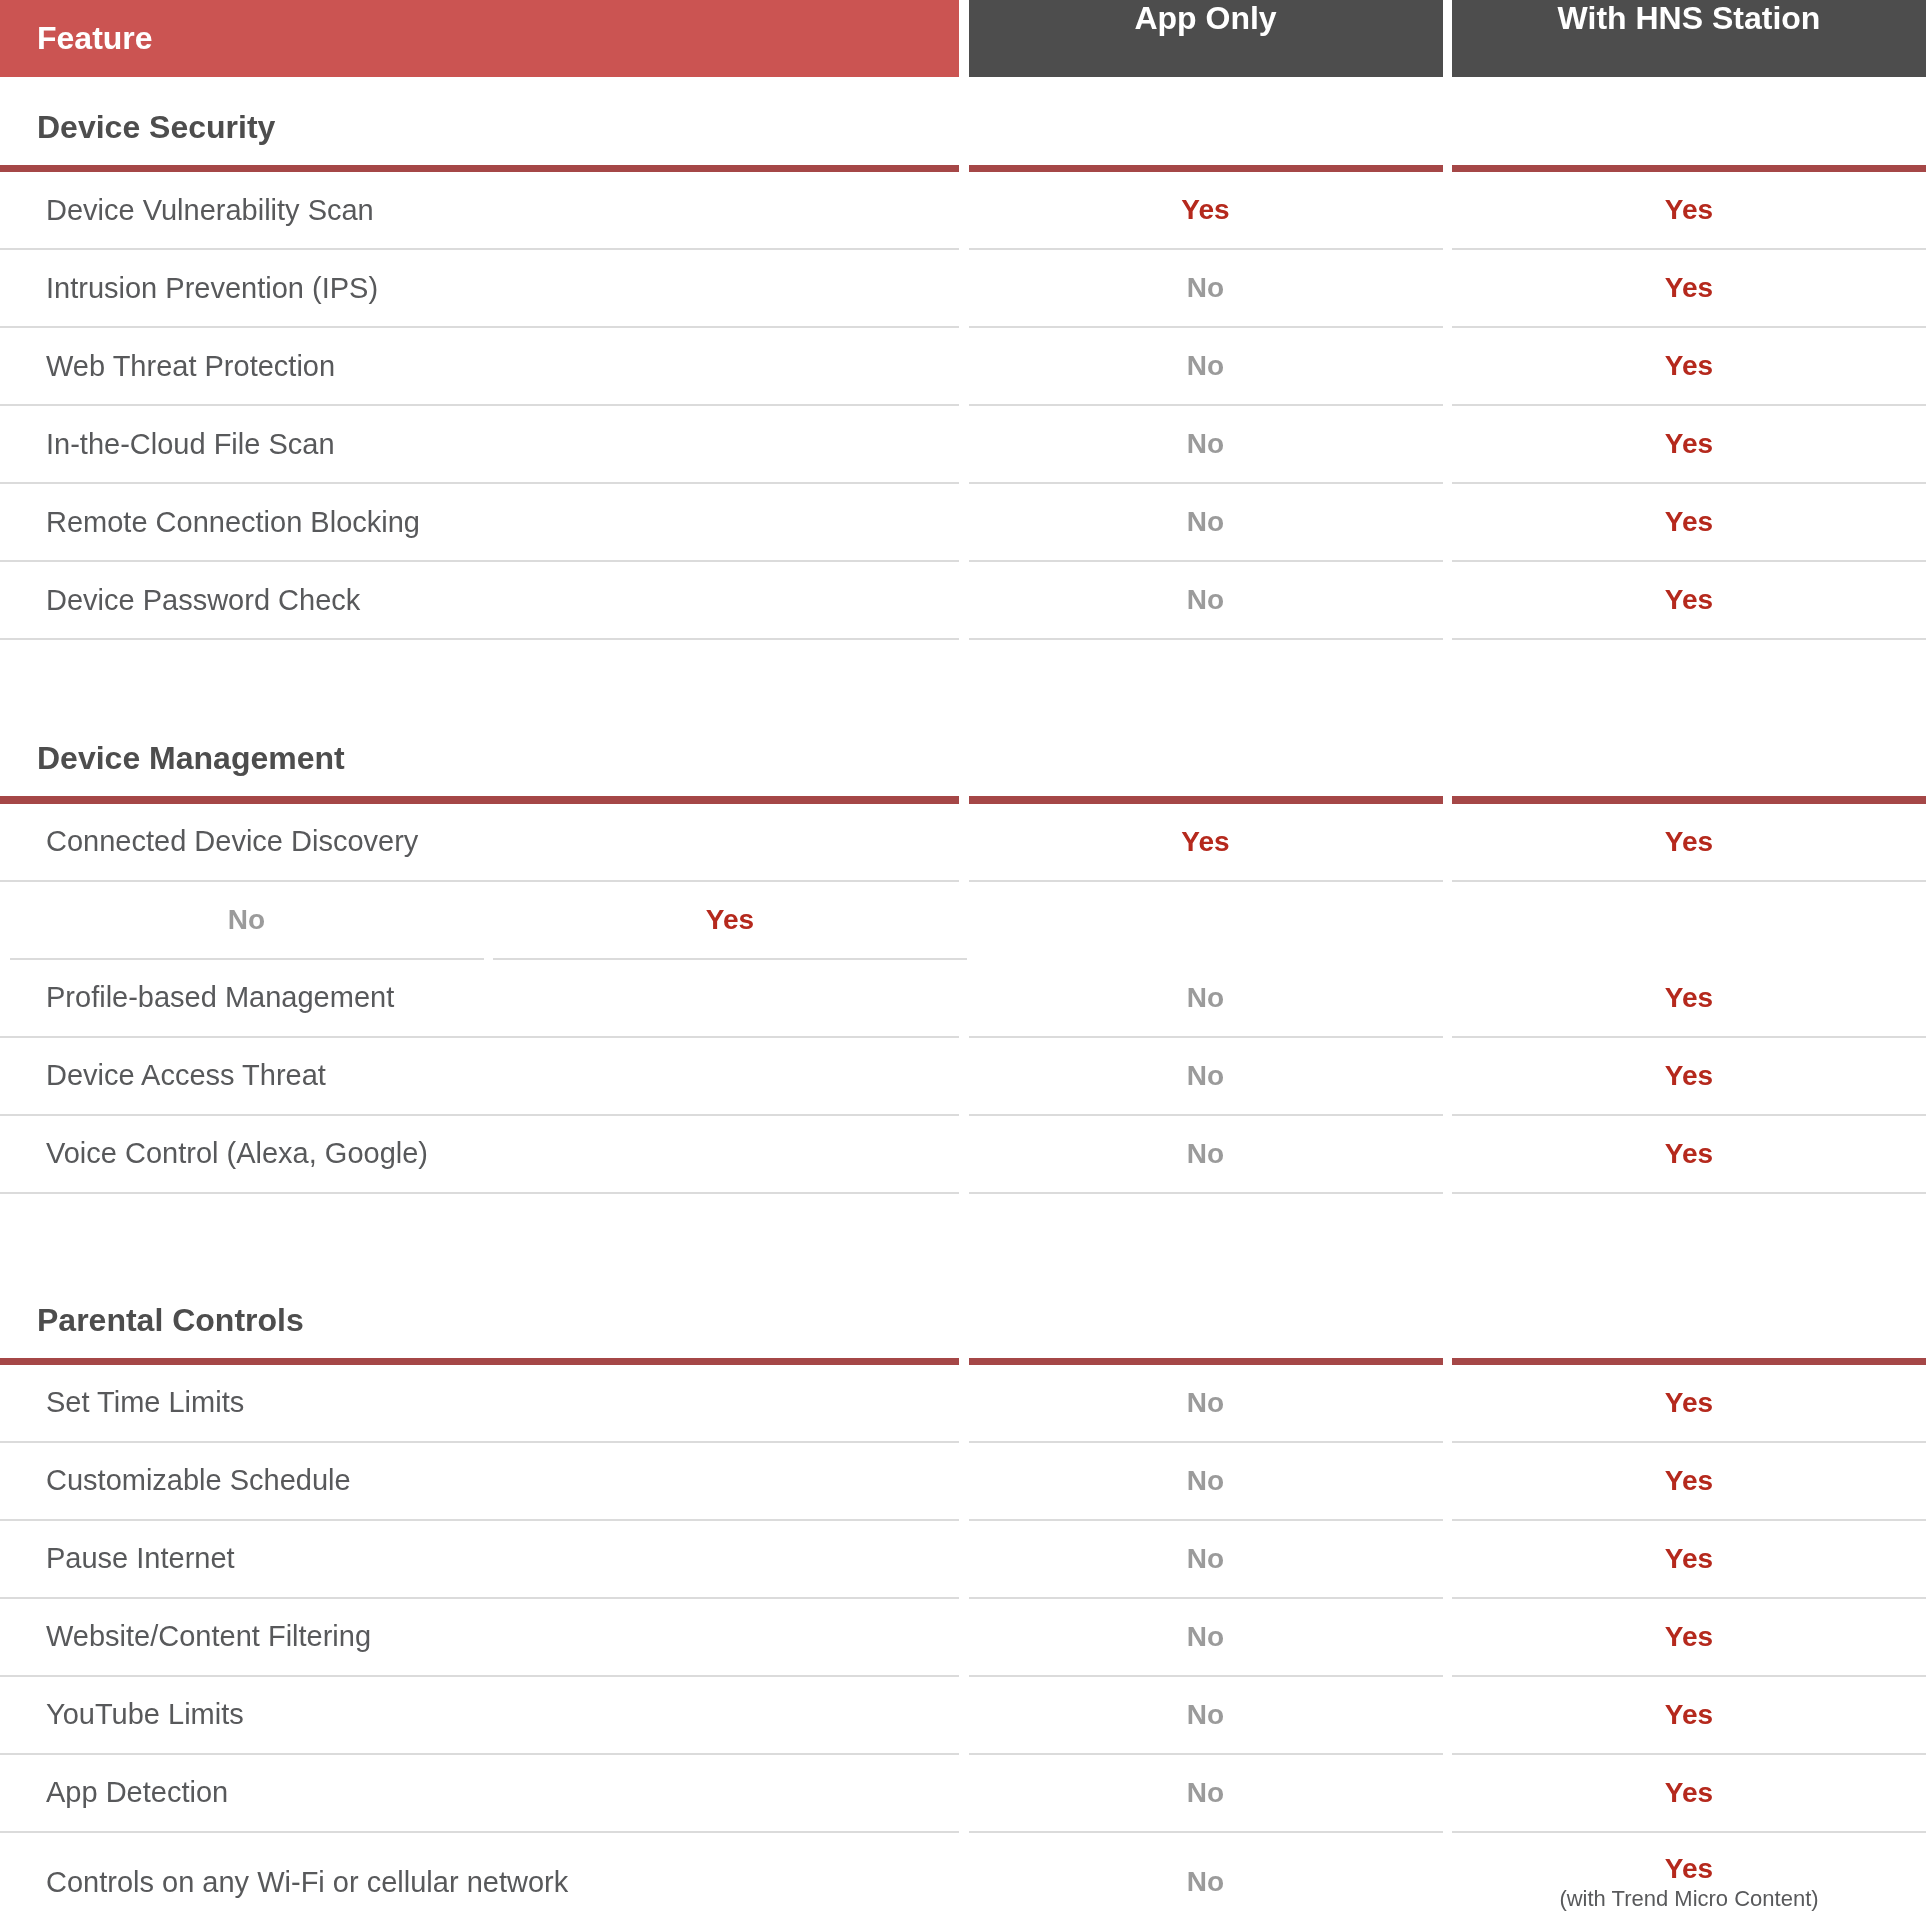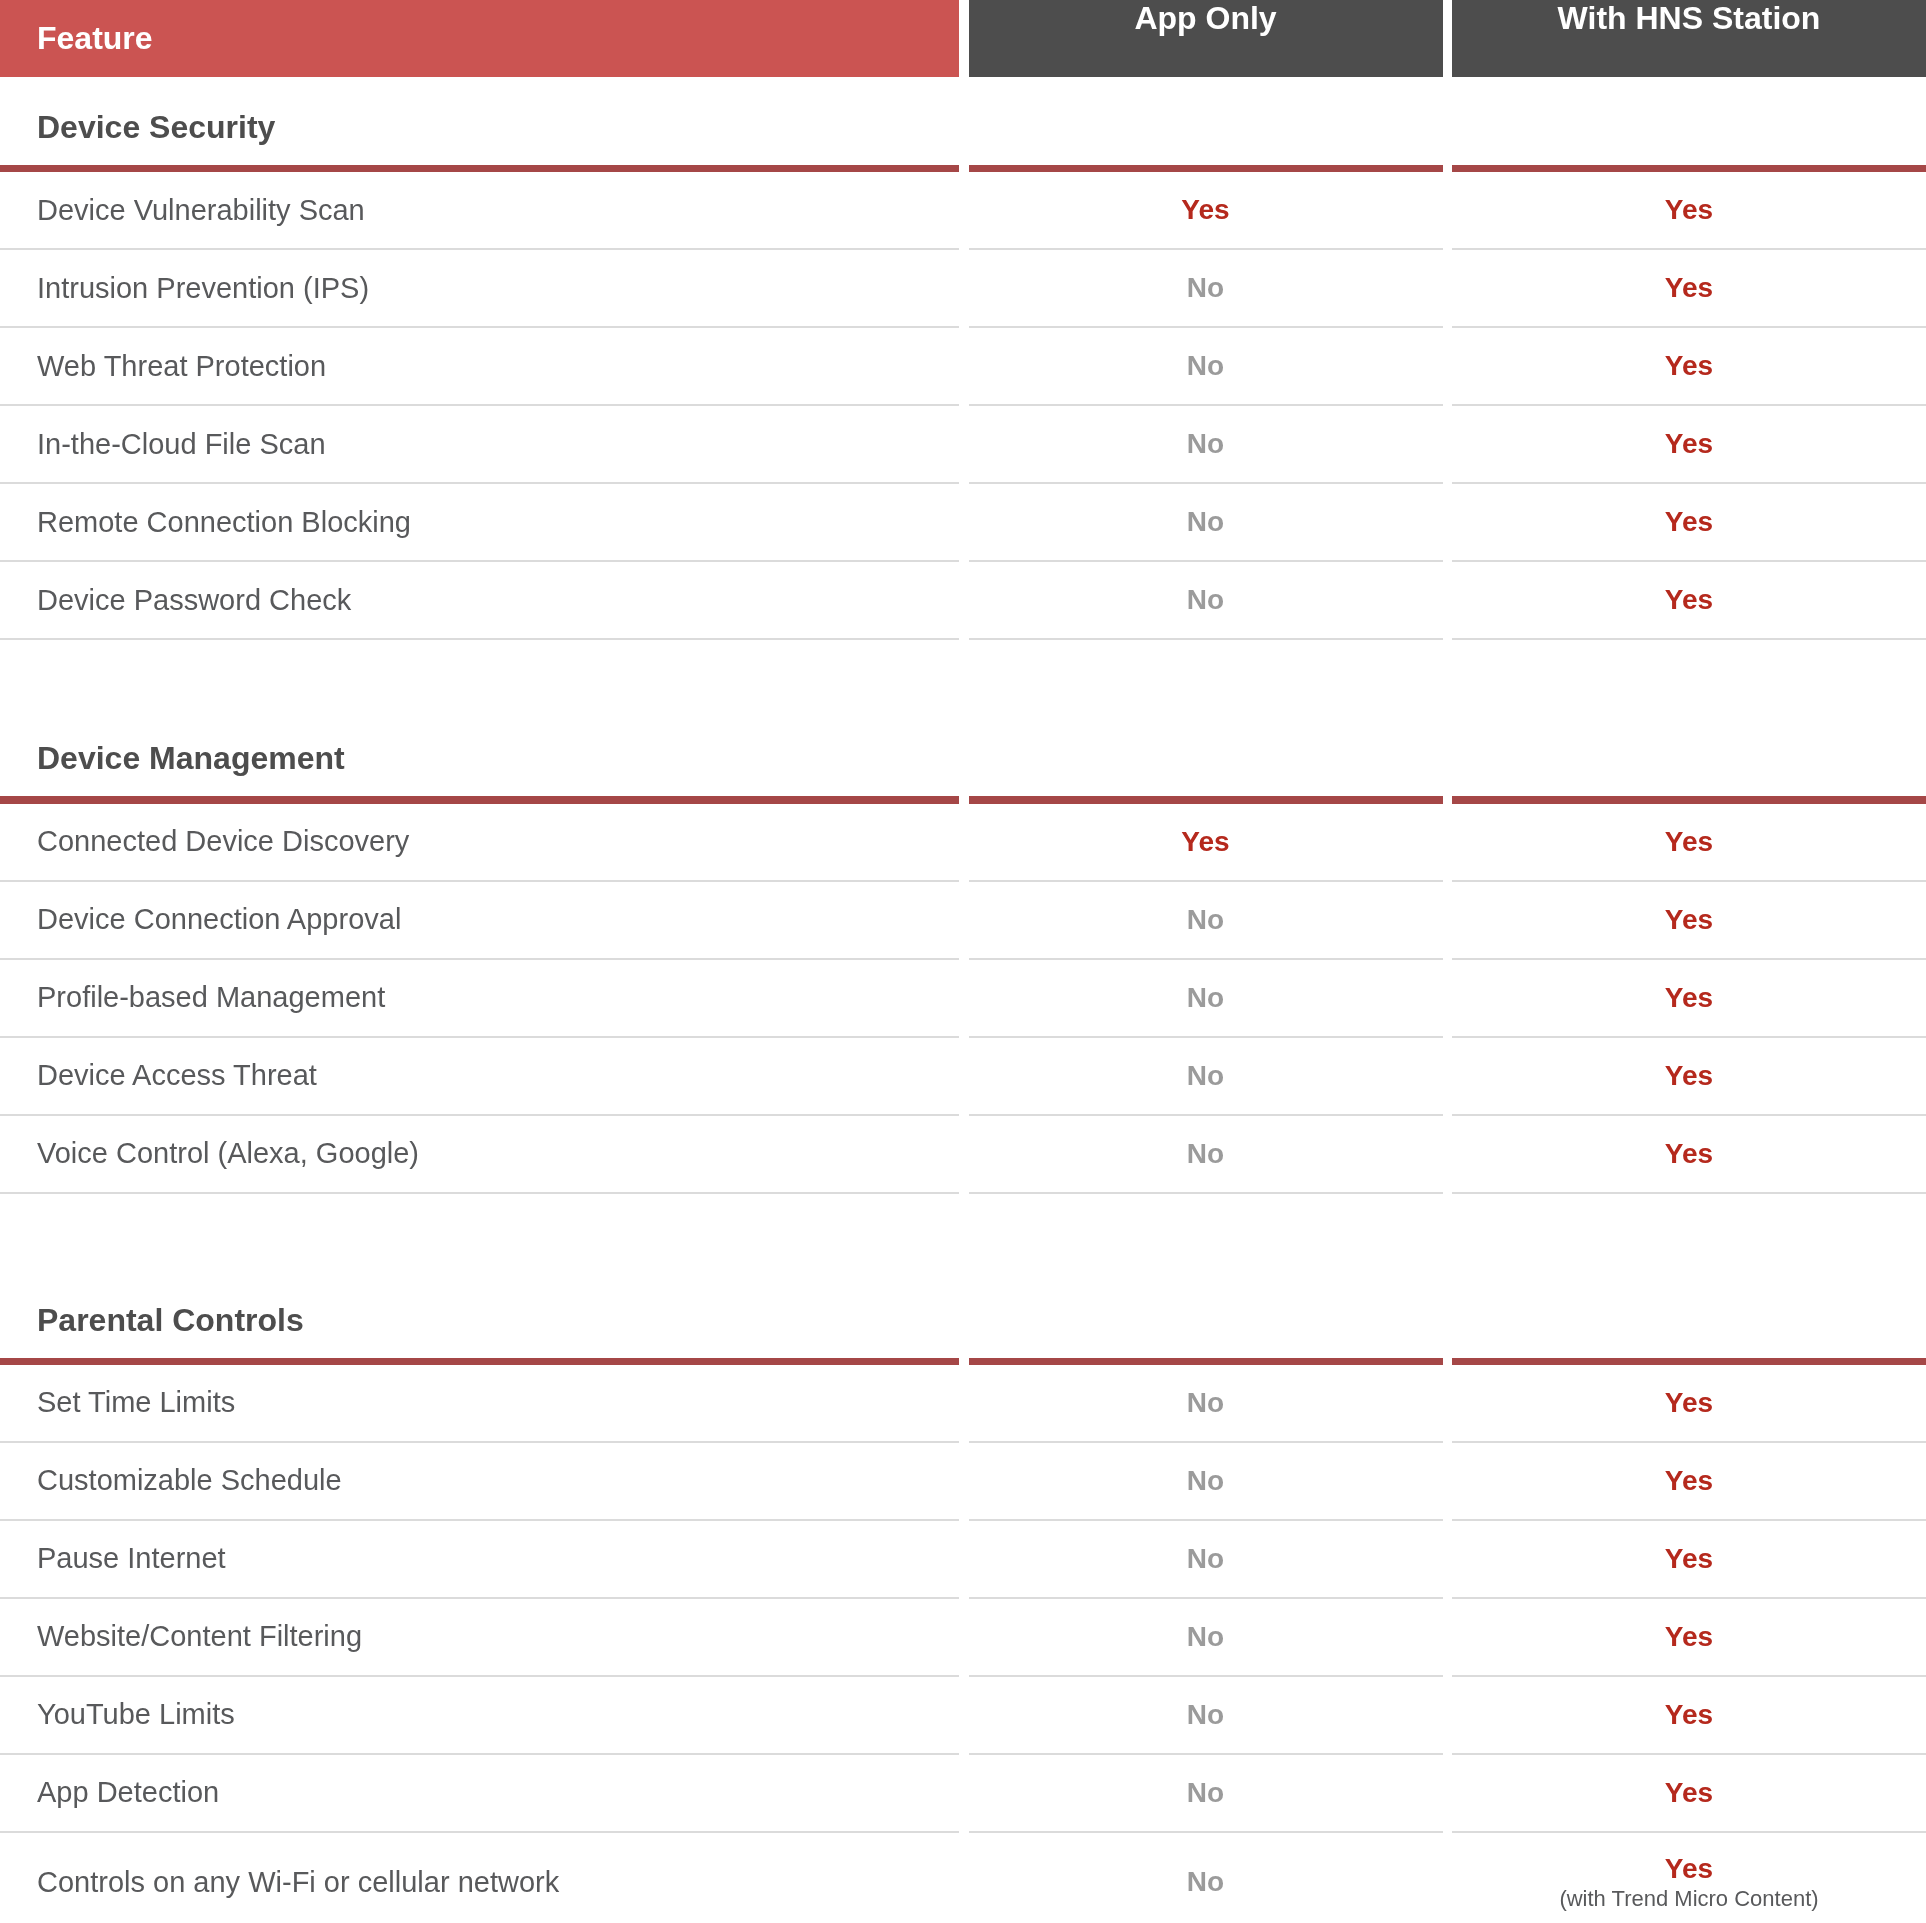--- a/index.html
+++ b/index.html
@@ -56,21 +56,21 @@
     border-bottom: 2.2px solid #DBDBDB;
   }
   .feature-row .cell-f {
     display: flex; align-items: center;
     padding-left: 37px;
   }
   .feature-row .cell-v {
     display: flex; flex-direction: column;
     align-items: center; justify-content: center;
   }
-  .feature-label { font-size: 29px; font-weight: 300; color: #58595B; }
+  .feature-label { font-size: 29px; font-weight: 300; color: #58595B; margin-left: 9px; }
   .val { font-size: 28px; font-weight: bold; line-height: 1.15; }
   .val.yes { color: #B5291D; }
   .val.no  { color: #9B9B9B; }
   .note { font-size: 22px; font-weight: normal; color: #58595B; margin-top: 1.5px; }
 
   .bottom-spacer { height: 22px; }
 </style>
 </head>
 <body>
 
@@ -199,23 +199,20 @@
           <div class="gap"></div>
           <div class="cell-v">
             <span class="val yes">Yes</span>
           </div>
           <div class="gap"></div>
           <div class="cell-v">
             <span class="val yes">Yes</span>
           </div>
         </div>
         <div class="row feature-row">
-          <div class="cell-f">
-            <span class="feature-label">Device Connection Approval</span>
-          </div>
           <div class="gap"></div>
           <div class="cell-v">
             <span class="val no">No</span>
           </div>
           <div class="gap"></div>
           <div class="cell-v">
             <span class="val yes">Yes</span>
           </div>
         </div>
         <div class="row feature-row">

